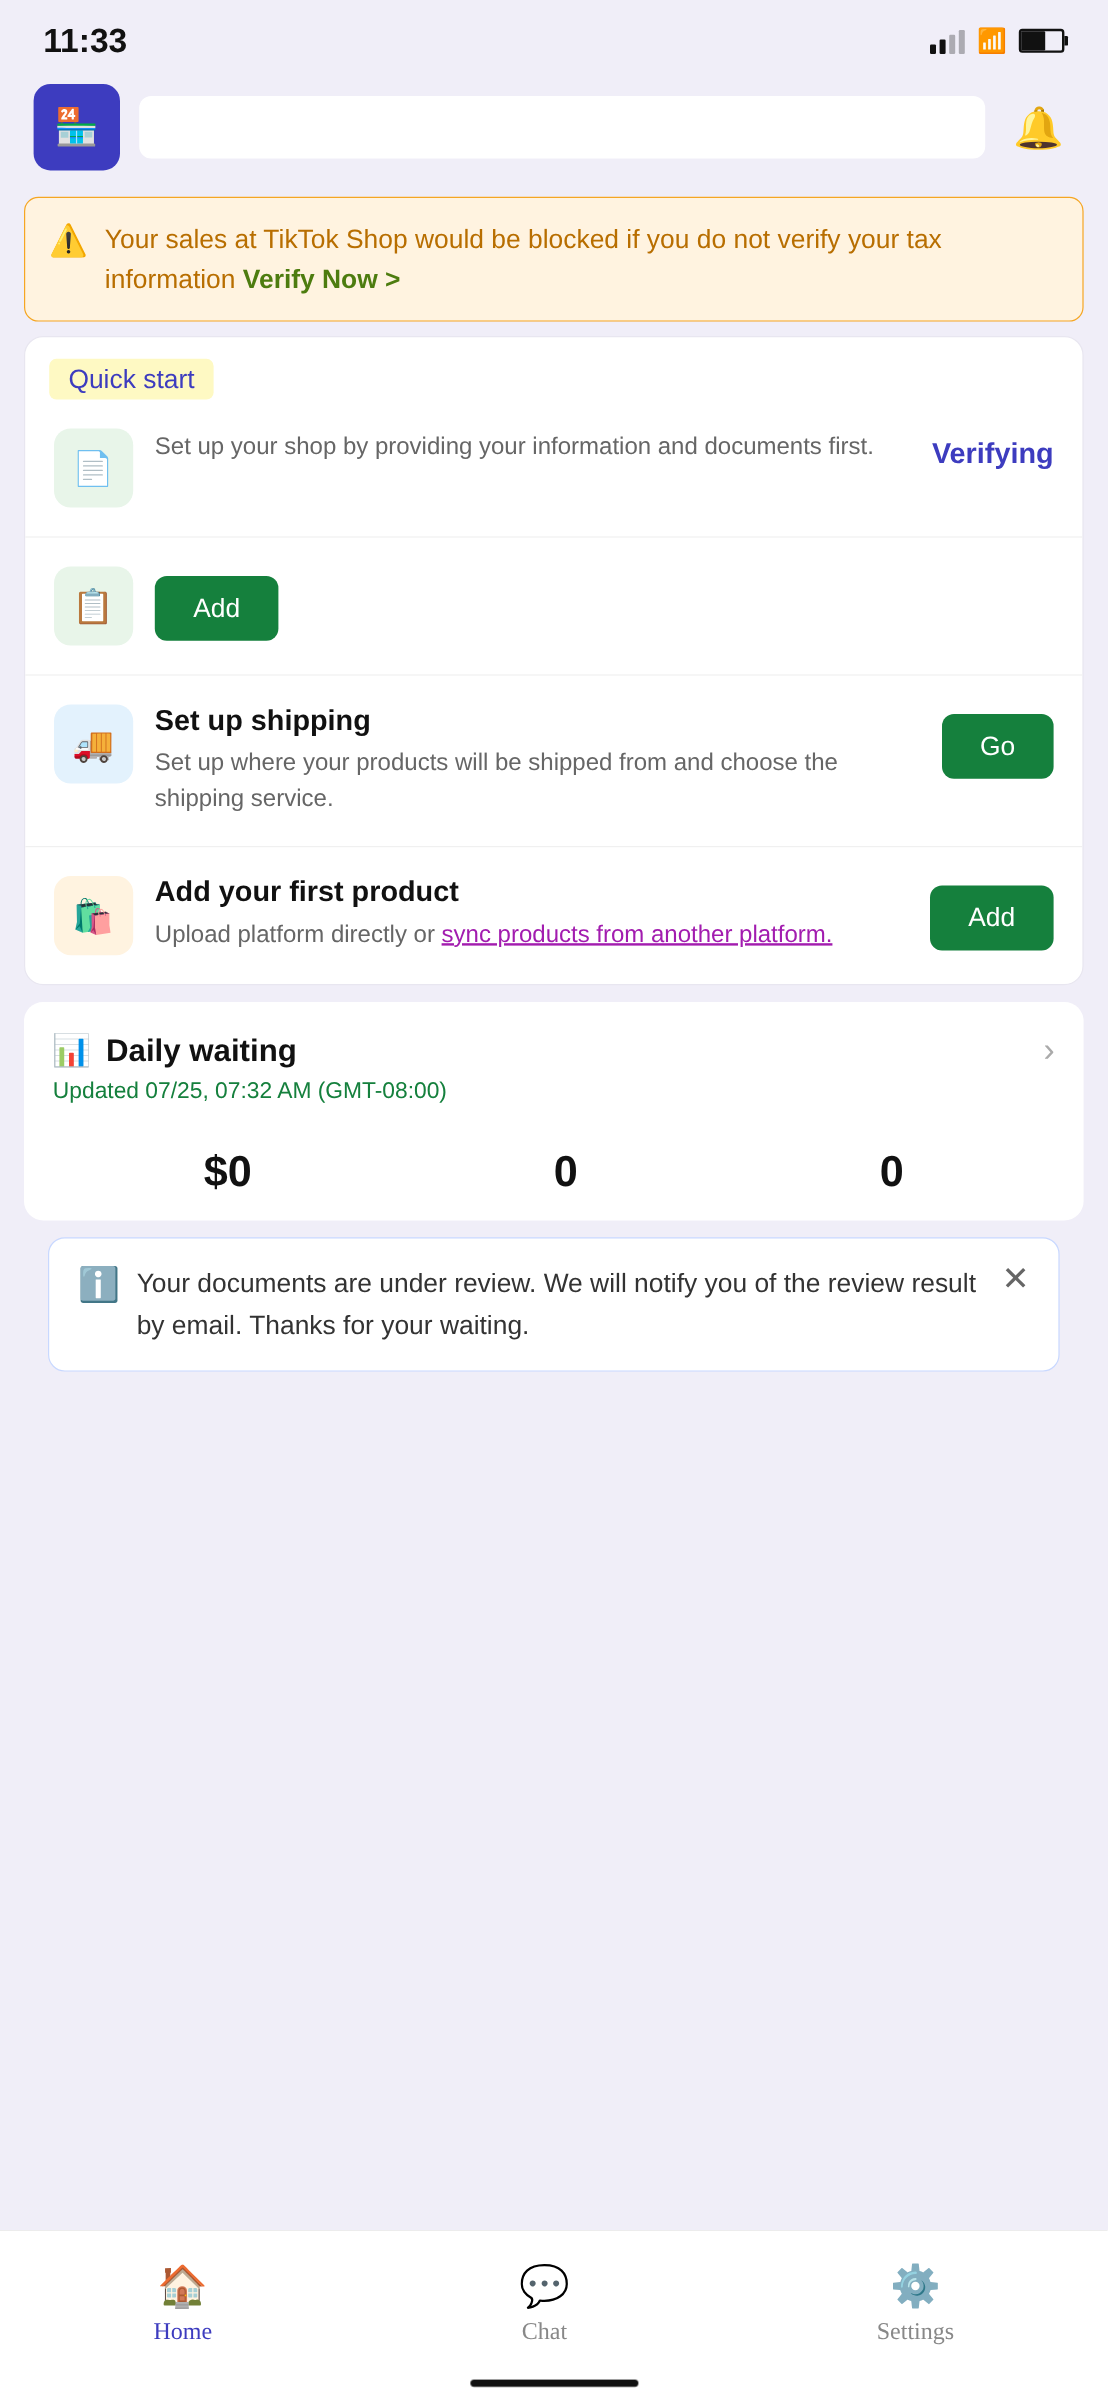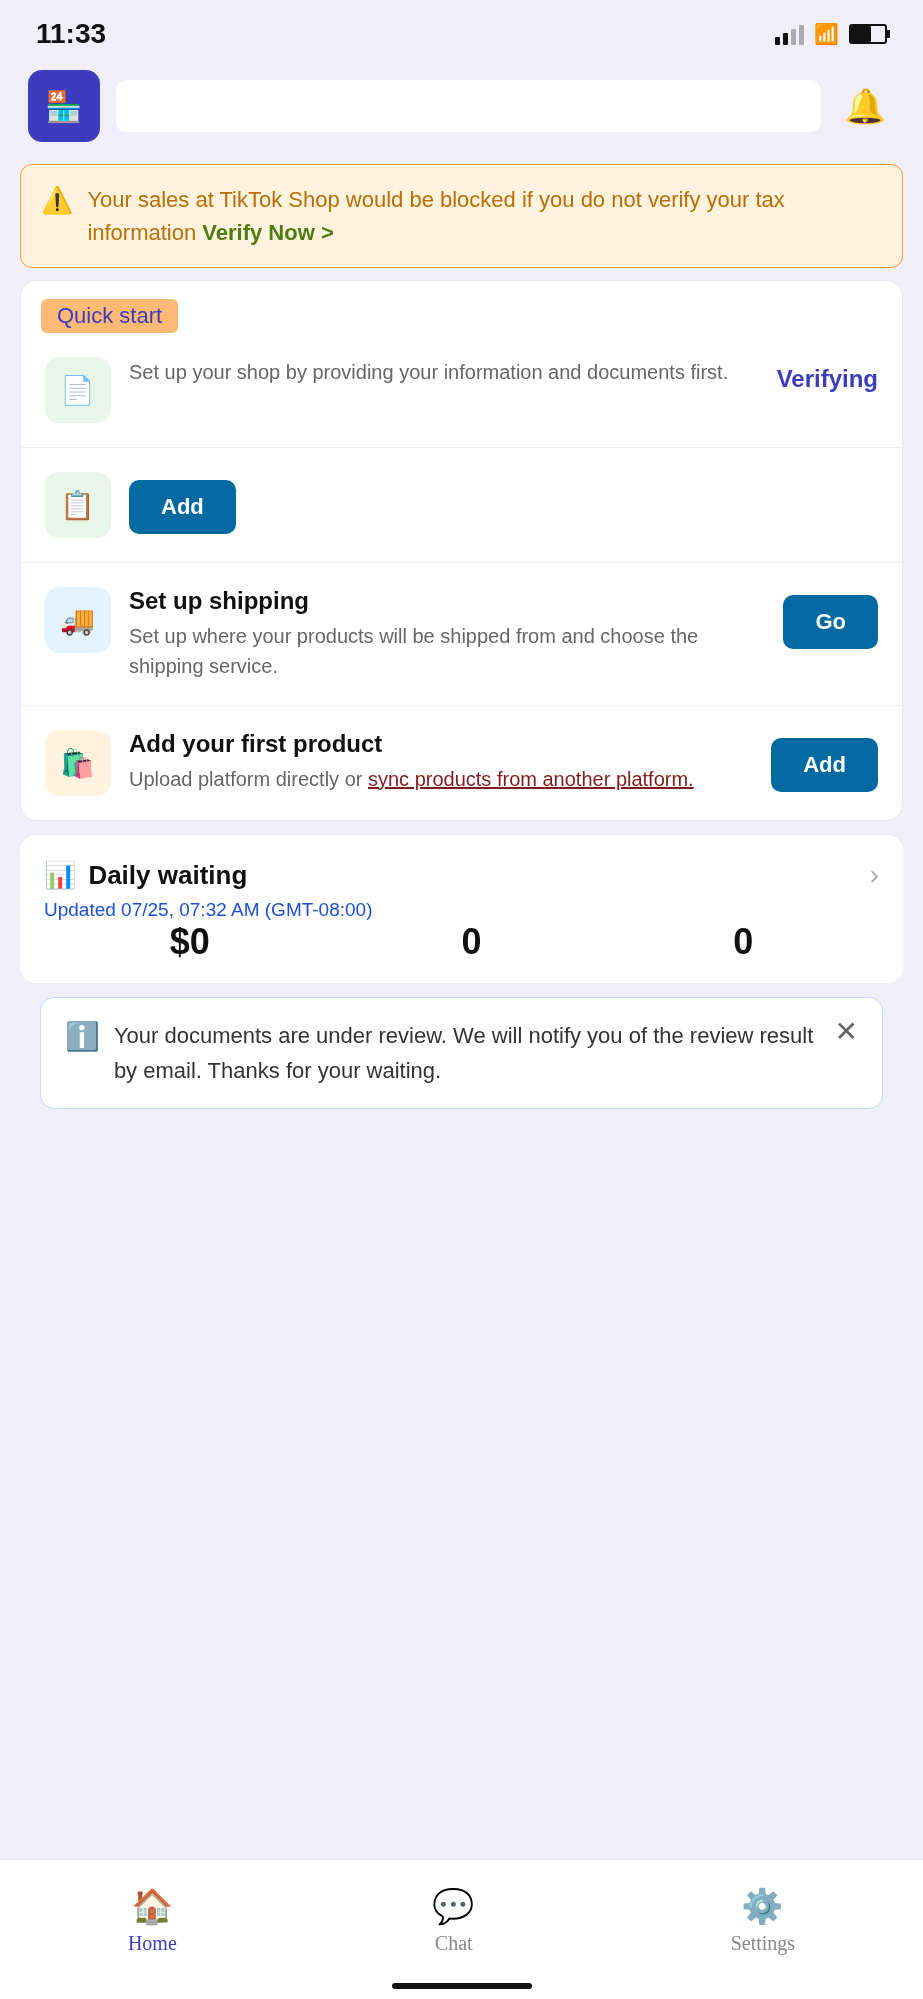--- a/index.html
+++ b/index.html
@@ -152,21 +152,21 @@
       border-radius: 16px;
       border: 1.5px solid #e8e6f0;
       overflow: hidden;
     }
     .quick-start-label {
       display: inline-block;
       margin: 18px 0 0 20px;
       color: #3d3cbf;
       font-size: 22px;
       font-weight: 500;
-      background: #fdba74;
+      background: #fef9c3;
       padding: 4px 16px;
       border-radius: 6px;
     }
 
     .quick-item {
       display: flex;
       align-items: flex-start;
       padding: 24px 24px;
       border-bottom: 1px solid #f0f0f0;
       gap: 18px;
@@ -196,38 +196,38 @@
       font-weight: 700;
       color: #111;
       margin-bottom: 6px;
     }
     .quick-item-desc {
       font-size: 20px;
       color: #666;
       line-height: 1.5;
     }
     .quick-item-desc a {
-      color: #7f1d1d;
+      color: #a21caf;
       text-decoration: underline;
     }
     .quick-item-action {
       display: flex;
       align-items: center;
       flex-shrink: 0;
       padding-top: 8px;
       justify-content: center;
     }
     .btn-add, .btn-go {
-      background: #0369a1;
+      background: #15803d;
       color: white;
       border: none;
       border-radius: 10px;
       padding: 14px 32px;
       font-size: 22px;
-      font-weight: 700;
+      font-weight: 400;
       cursor: pointer;
     }
     .verifying-text {
       color: #3d3cbf;
       font-size: 24px;
       font-weight: 600;
     }
 
     
     .daily-overview {
@@ -255,22 +255,22 @@
       font-size: 26px;
       font-weight: 600;
       color: #111;
     }
     .chevron-right {
       font-size: 28px;
       color: #aaa;
     }
     .daily-updated {
       font-size: 19px;
-      color: #1d4ed8;
-      margin-bottom: 0;
+      color: #15803d;
+      margin-bottom: 34px;
     }
     .daily-stats {
       display: flex;
       justify-content: space-around;
       padding-bottom: 20px;
     }
     .daily-stat-value {
       font-size: 36px;
       font-weight: 700;
       color: #111;

